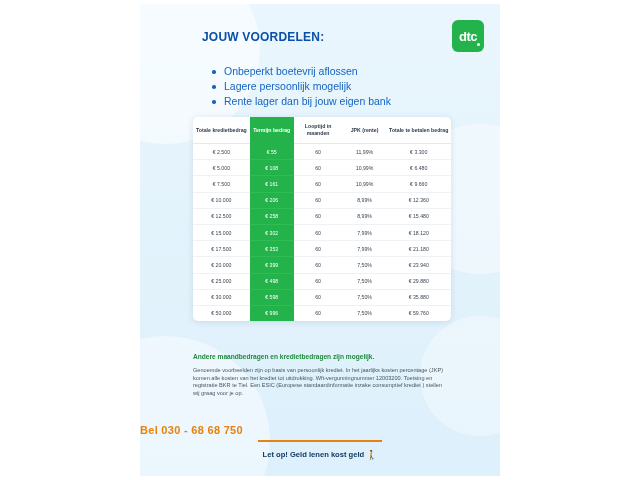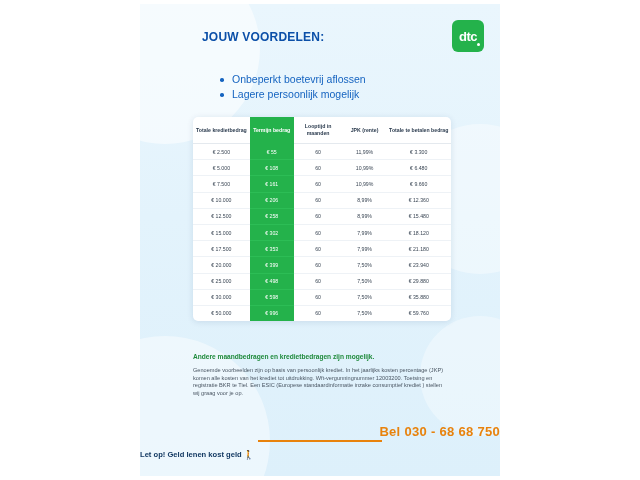--- a/index.html
+++ b/index.html
@@ -75,21 +75,21 @@
     top: 26px;
     color: #0b4fa8;
     font-size: 12px;
     font-weight: bold;
     letter-spacing: 0.2px;
   }
   .bullets {
     position: absolute;
     left: 62px;
     top: 52px;
-    margin: 16px;
+    margin: 8px;
     padding: 0;
     list-style: none;
   }
   .bullets li {
     position: relative;
     color: #1664c0;
     font-size: 10.5px;
     line-height: 15px;
     padding-left: 14px;
     white-space: nowrap;
@@ -172,39 +172,40 @@
     color: #4a5663;
     font-size: 5.6px;
     line-height: 7.6px;
     text-align: left;
   }
   .phone {
     position: absolute;
     left: 0;
     right: 0;
     top: 420px;
-    text-align: right;
+    text-align: left;
     color: #e8820c;
-    font-size: 13px;
+    font-size: 11px;
     font-weight: bold;
     letter-spacing: 0.3px;
   }
   .phone-underline {
     position: absolute;
     left: 118px;
     top: 436px;
     width: 124px;
     height: 1.5px;
     background: #e8820c;
   }
   .footer {
     position: absolute;
     left: 0;
     right: 0;
     top: 446px;
+    text-align: center;
     color: #143a63;
     font-size: 7.6px;
     font-weight: bold;
   }
   .runner {
     display: inline-block;
     margin-left: 2px;
     font-size: 9px;
     color: #143a63;
     vertical-align: -1px;
@@ -223,20 +224,21 @@
     <div class="logo">
       <span class="logo-text">dtc</span>
       <span class="logo-dot"></span>
     </div>
 
     <div class="headline">JOUW VOORDELEN:</div>
 
     <ul class="bullets">
       <li>Onbeperkt boetevrij aflossen</li>
       <li>Lagere persoonlijk mogelijk</li>
+      <li>Rente lager dan bij jouw eigen bank</li>
     </ul>
 
     <div class="table-card">
       <table class="rates">
         <colgroup>
           <col class="c1">
             <col class="c2">
             <col class="c3">
             <col class="c4">
             <col class="c5">

